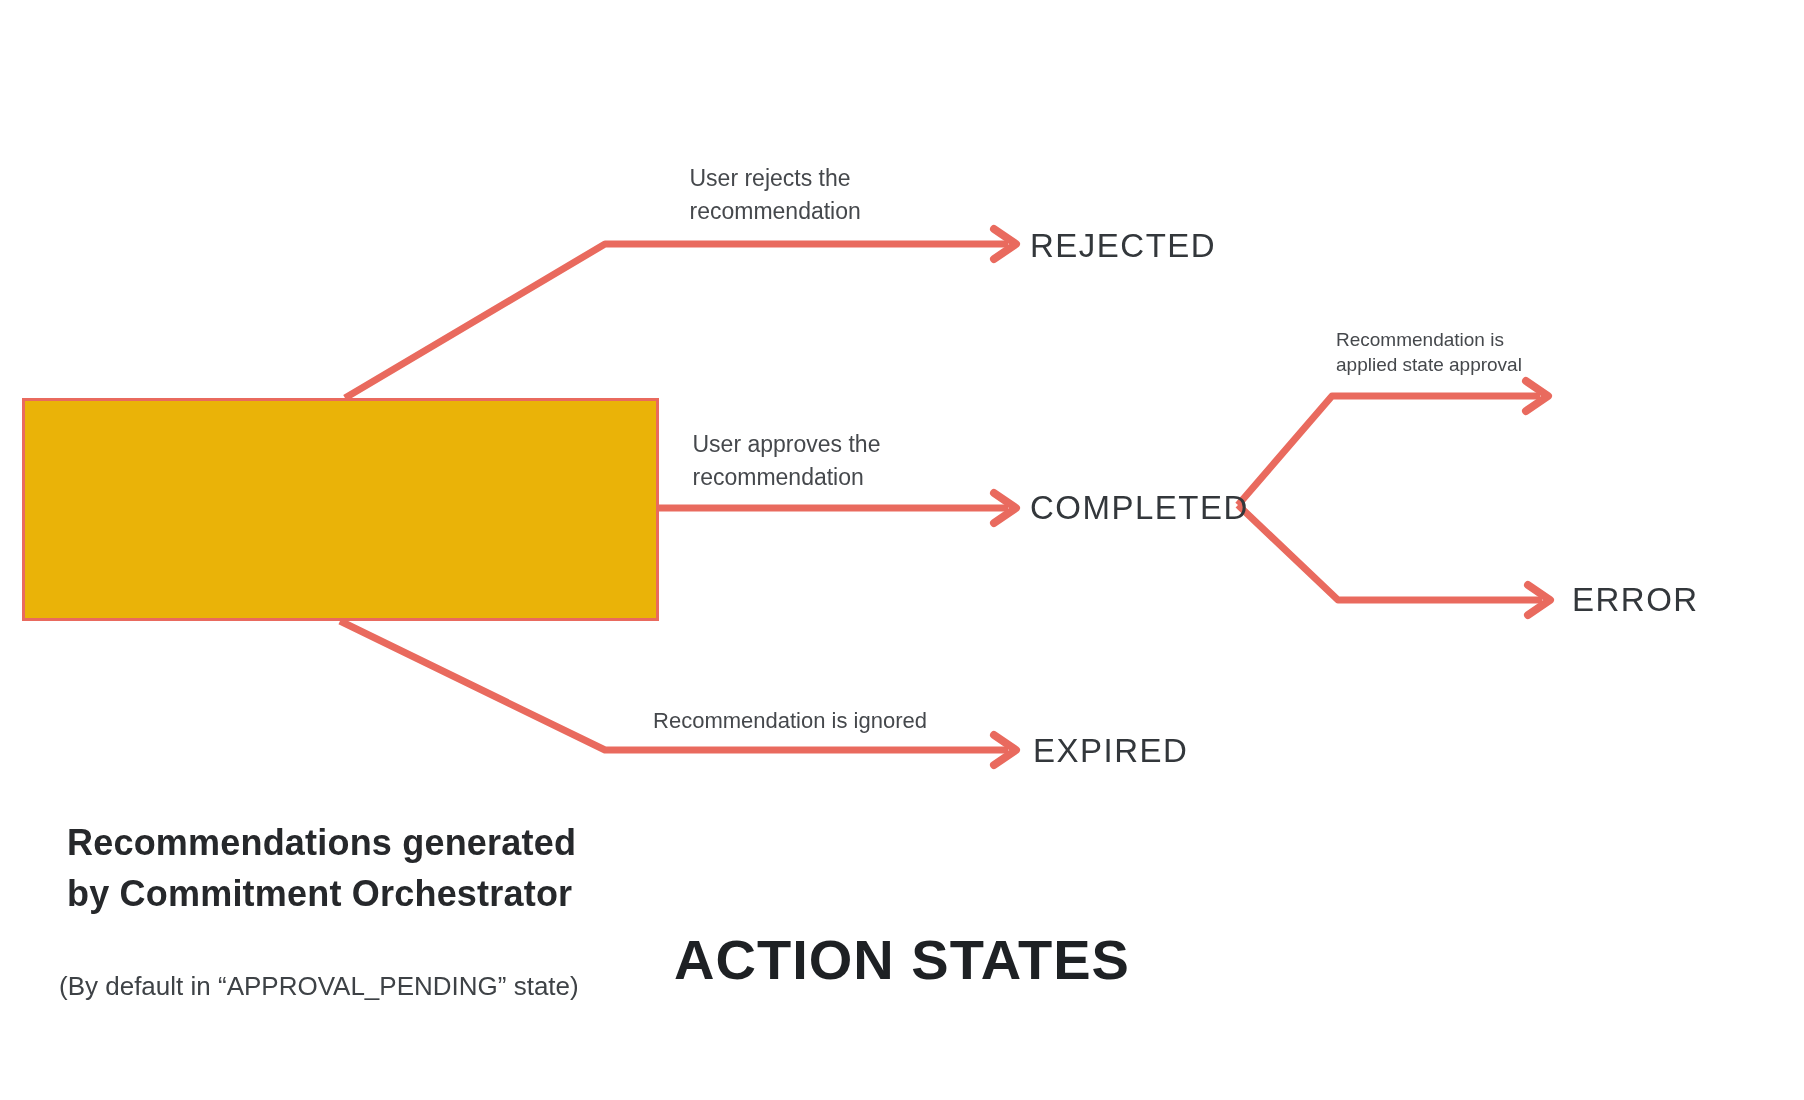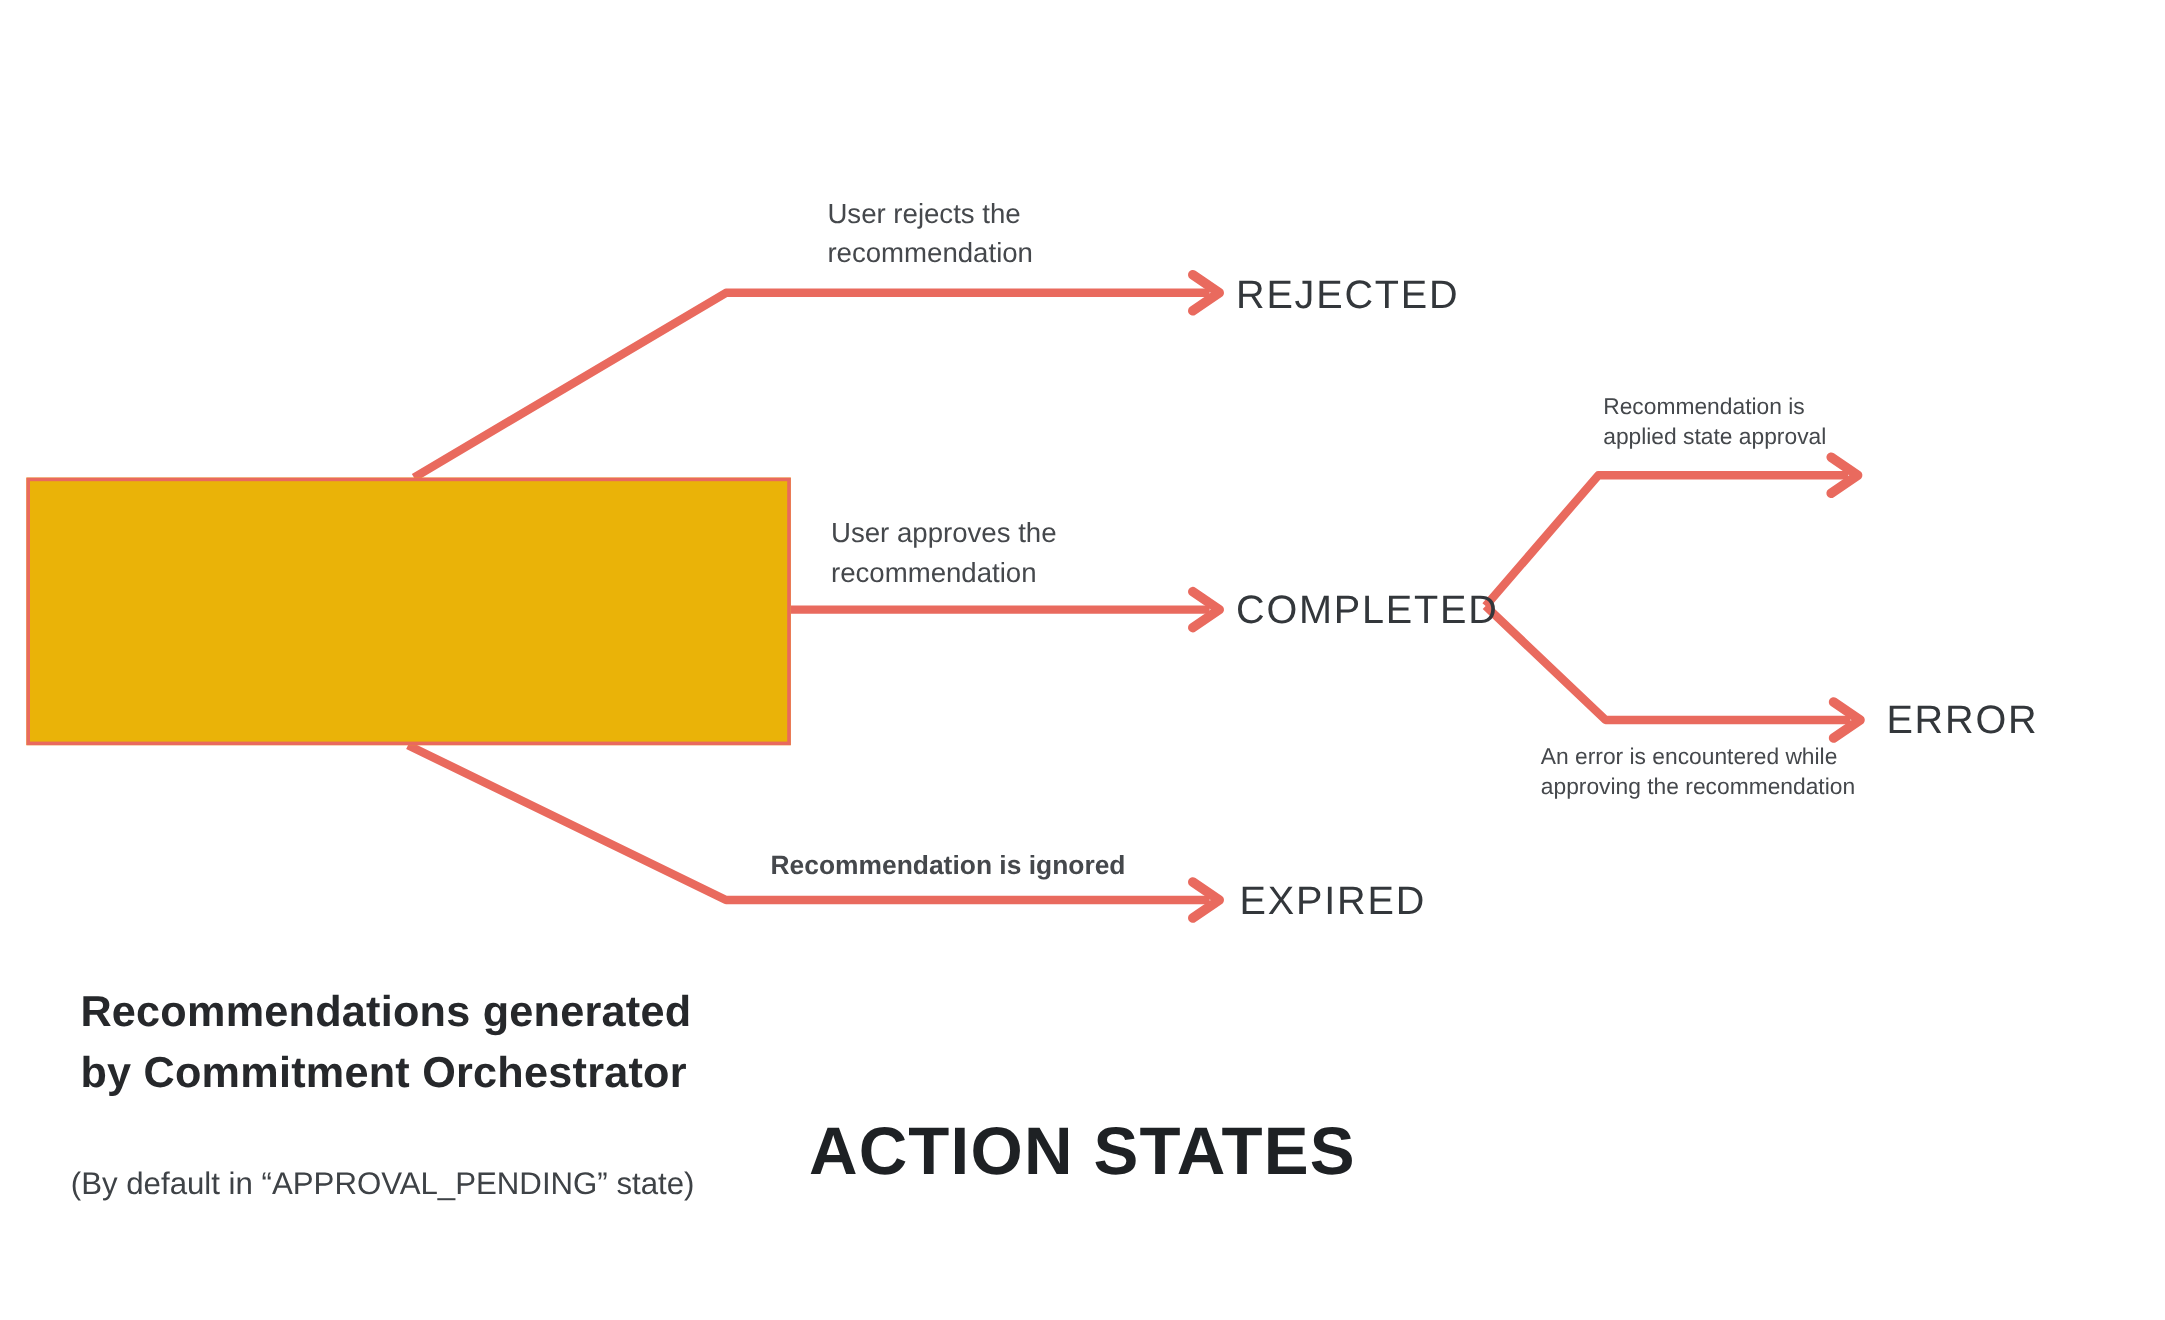--- a/index.html
+++ b/index.html
@@ -26,21 +26,21 @@
     position:absolute; left:34px; top:570px; white-space:nowrap;
     font-size:26px; font-weight:400; color:#3e4246;
   }
 
   .edge-label {
     position:absolute; transform:translate(-50%,-50%); 
     color:var(--label); font-weight:400;
   }
   .edge-label.big { font-size:23px; line-height:1.45; }
   .edge-label.small { font-size:19px; line-height:1.32; }
-  .edge-label.single { white-space:nowrap; font-size:22px;font-weight:bold; }
+  .edge-label.single { white-space:nowrap; font-size:22px; }
 
   .state-label {
     position:absolute; transform:translateY(-50%); white-space:nowrap;
     font-size:33px; font-weight:300; letter-spacing:1.5px; color:var(--dark);
   }
 
   .footer-title {
     position:absolute; left:902px; top:915px; transform:translate(-50%,-50%);
     font-size:56px; font-weight:900; letter-spacing:1px; color:#1e2124;
     white-space:nowrap;
@@ -72,21 +72,20 @@
 
   <div class="source-box">
     <div class="source-title">Recommendations generated by Commitment Orchestrator</div>
     <div class="source-subtitle">(By default in “APPROVAL_PENDING” state)</div>
   </div>
 
   <div class="edge-label big" style="left:797px; top:195px; max-width:215px;">User rejects the recommendation</div>
   <div class="edge-label big" style="left:800px; top:461px; max-width:215px;">User approves the recommendation</div>
   <div class="edge-label single" style="left:790px; top:721px;">Recommendation is ignored</div>
   <div class="edge-label small" style="left:1442px; top:352px; width:212px;">Recommendation is applied state approval</div>
-  <div class="edge-label small" style="left:1424px; top:644px; width:280px;">An error is encountered while approving the recommendation</div>
 
   <div class="state-label" style="left:1030px; top:246px;">REJECTED</div>
   <div class="state-label" style="left:1030px; top:508px;">COMPLETED</div>
   <div class="state-label" style="left:1033px; top:751px;">EXPIRED</div>
   <div class="state-label" style="left:1572px; top:600px;">ERROR</div>
 
   <div class="footer-title">ACTION STATES</div>
 
 </div>
 

